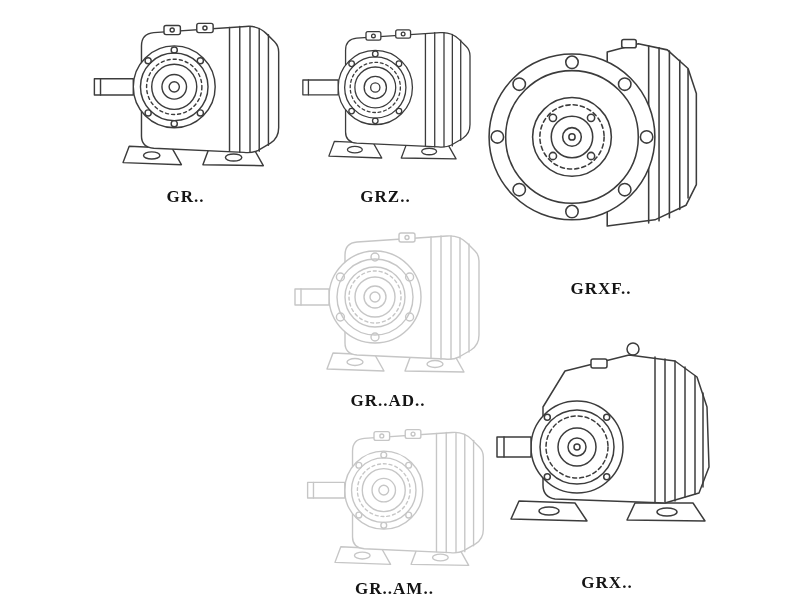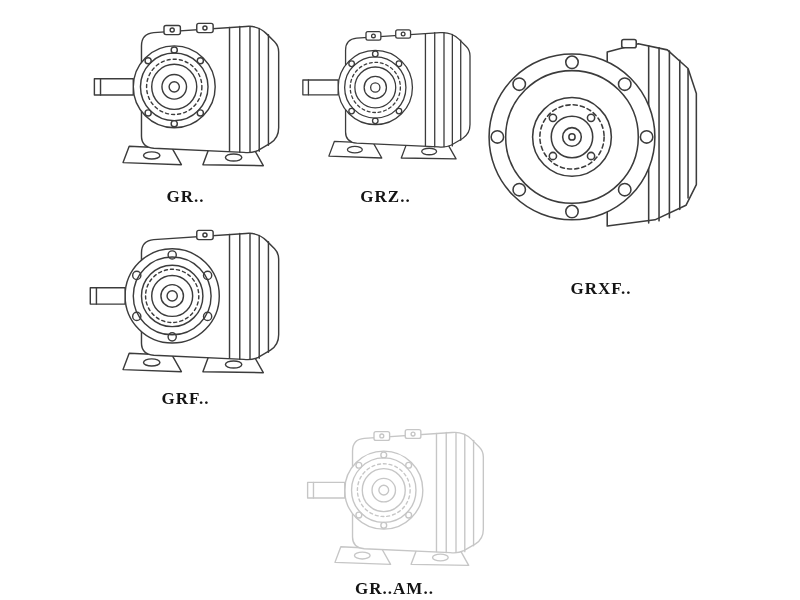--- a/index.html
+++ b/index.html
@@ -181,28 +181,34 @@
     <figcaption class="label">GRZ..</figcaption>
   </figure>
 
   <figure class="cell" style="left:487px;top:0;width:228px;height:300px">
     <svg class="drawing" viewBox="0 0 220 200" preserveAspectRatio="xMidYMid meet">
         <use href="#sym-front"></use>
       </svg>
     <figcaption class="label">GRXF..</figcaption>
   </figure>
 
-  <figure class="cell" style="left:78px;top:212px;width:215px;height:198px">
-    <svg class="drawing" viewBox="0 0 210 160" preserveAspectRatio="xMidYMid meet">
+
+  <figure class="cell" style="left:283px;top:212px;width:210px;height:200px">
+    <svg class="drawing faint" viewBox="0 0 210 160" preserveAspectRatio="xMidYMid meet">
         <use href="#sym-side-flange"></use>
       </svg>
-    <figcaption class="label">GRF..</figcaption>
-  </figure>
-
-
+    <figcaption class="label">GR..AD..</figcaption>
+  </figure>
+
+  <figure class="cell" style="left:487px;top:302px;width:240px;height:292px">
+    <svg class="drawing" viewBox="0 0 240 200" preserveAspectRatio="xMidYMid meet">
+        <use href="#sym-side-big"></use>
+      </svg>
+    <figcaption class="label">GRX..</figcaption>
+  </figure>
 
 
   <figure class="cell" style="left:292px;top:414px;width:205px;height:186px">
     <svg class="drawing faint" viewBox="0 0 210 160" preserveAspectRatio="xMidYMid meet">
         <use href="#sym-side"></use>
       </svg>
     <figcaption class="label">GR..AM..</figcaption>
   </figure>
 
 </div>

